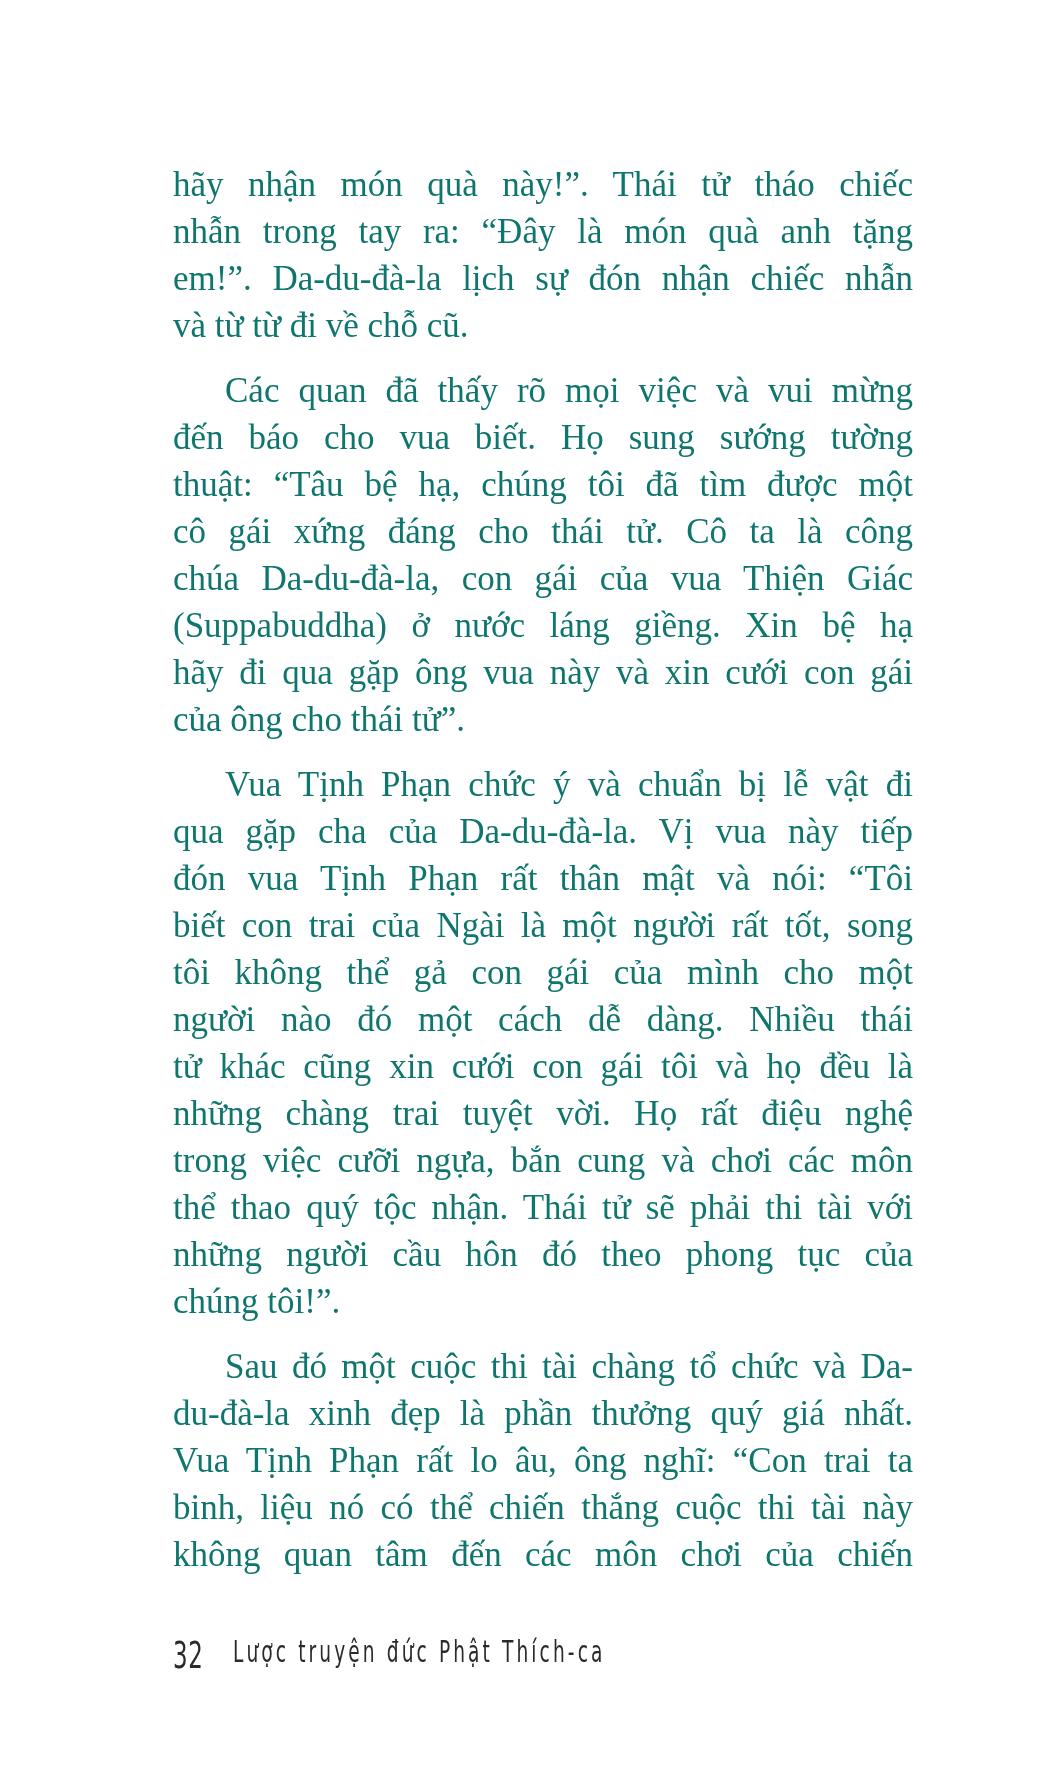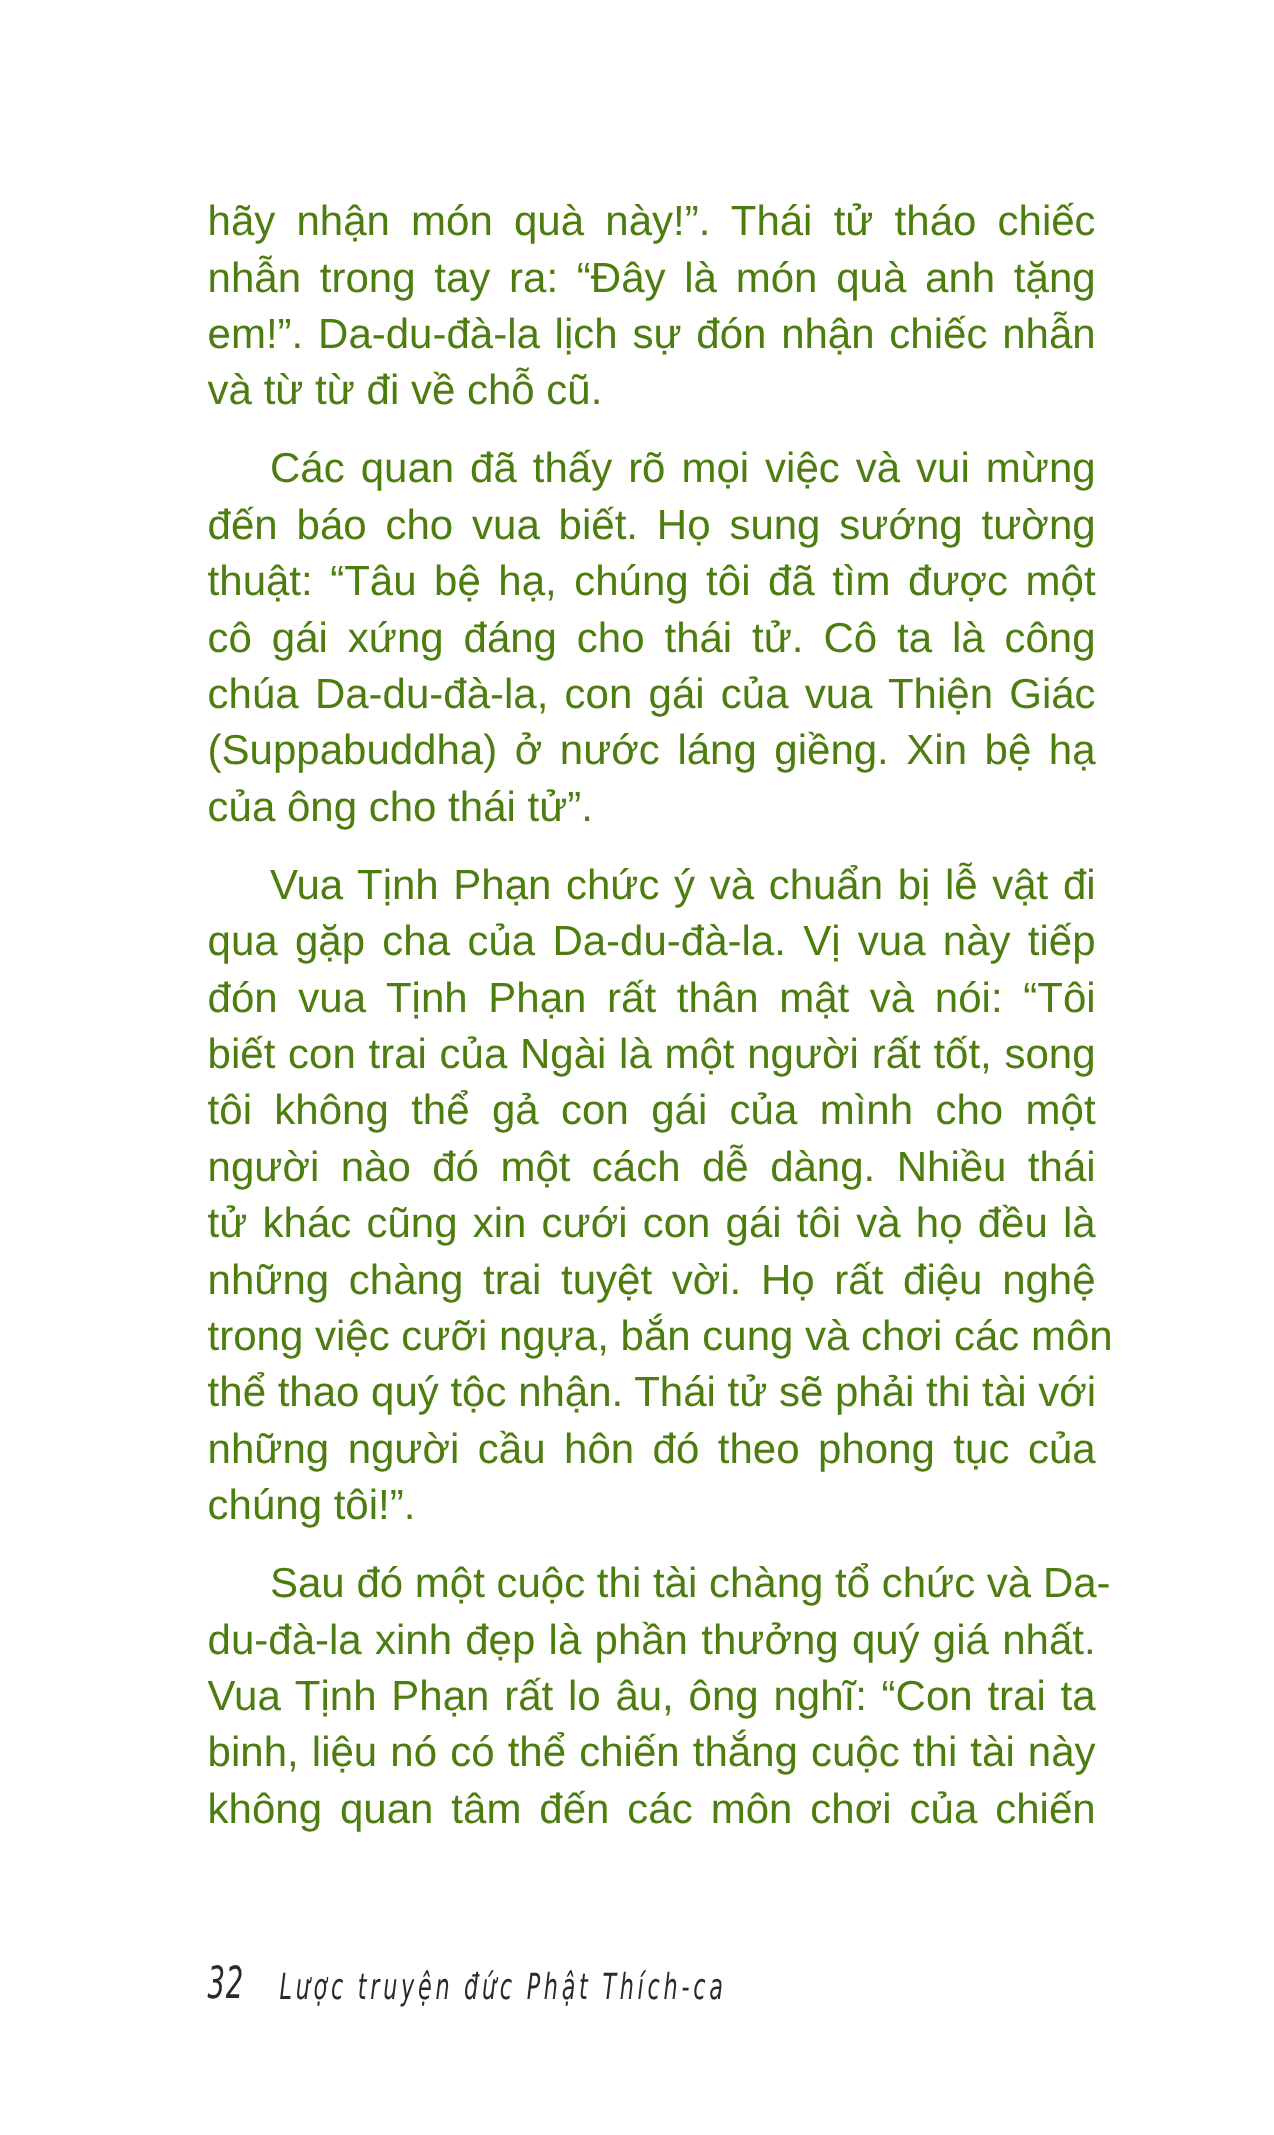--- a/index.html
+++ b/index.html
@@ -18,23 +18,23 @@
     left: 0; top: 0;
     width: 1062px;
     height: 1779px;
     background: #ffffff;
   }
   .text-column {
     position: absolute;
     left: 173px;
     top: 161px;
     width: 740px;
-    font-family: Liberation Sans, sans-serif;
+    font-family: Liberation Serif, serif;
     font-size: 35px;
-    color: #4d7c0f;
+    color: #0f766e;
   }
   .paragraph {
     margin: 0 0 18px 0;
   }
   .line {
     display: block;
     height: 47px;
     line-height: 47px;
     white-space: nowrap;
     text-align: justify;
@@ -47,24 +47,23 @@
   }
   .line.indent {
     padding-left: 52px;
   }
   .footer {
     position: absolute;
     left: 173px;
     top: 1634px;
     height: 40px;
     display: flex;
-    align-items: flex-end;
+    align-items: flex-start;
     font-family: "DejaVu Sans", "Liberation Sans", sans-serif;
     color: #2a2a2a;
-    font-style: italic;
   }
   .page-number {
     font-size: 37px;
     font-weight: normal;
     display: inline-block;
     transform: scaleX(0.62);
     transform-origin: left center;
     width: 28px;
     letter-spacing: 1px;
   }
@@ -93,20 +92,21 @@
       <span class="line last">và từ từ đi về chỗ cũ.</span>
     </p>
 
     <p class="paragraph">
       <span class="line indent">Các quan đã thấy rõ mọi việc và vui mừng</span>
       <span class="line">đến báo cho vua biết. Họ sung sướng tường</span>
       <span class="line">thuật: “Tâu bệ hạ, chúng tôi đã tìm được một</span>
       <span class="line">cô gái xứng đáng cho thái tử. Cô ta là công</span>
       <span class="line">chúa Da-du-đà-la, con gái của vua Thiện Giác</span>
       <span class="line">(Suppabuddha) ở nước láng giềng. Xin bệ hạ</span>
+      <span class="line">hãy đi qua gặp ông vua này và xin cưới con gái</span>
       <span class="line last">của ông cho thái tử”.</span>
     </p>
 
     <p class="paragraph">
       <span class="line indent">Vua Tịnh Phạn chức ý và chuẩn bị lễ vật đi</span>
       <span class="line">qua gặp cha của Da-du-đà-la. Vị vua này tiếp</span>
       <span class="line">đón vua Tịnh Phạn rất thân mật và nói: “Tôi</span>
       <span class="line">biết con trai của Ngài là một người rất tốt, song</span>
       <span class="line">tôi không thể gả con gái của mình cho một</span>
       <span class="line">người nào đó một cách dễ dàng. Nhiều thái</span>

